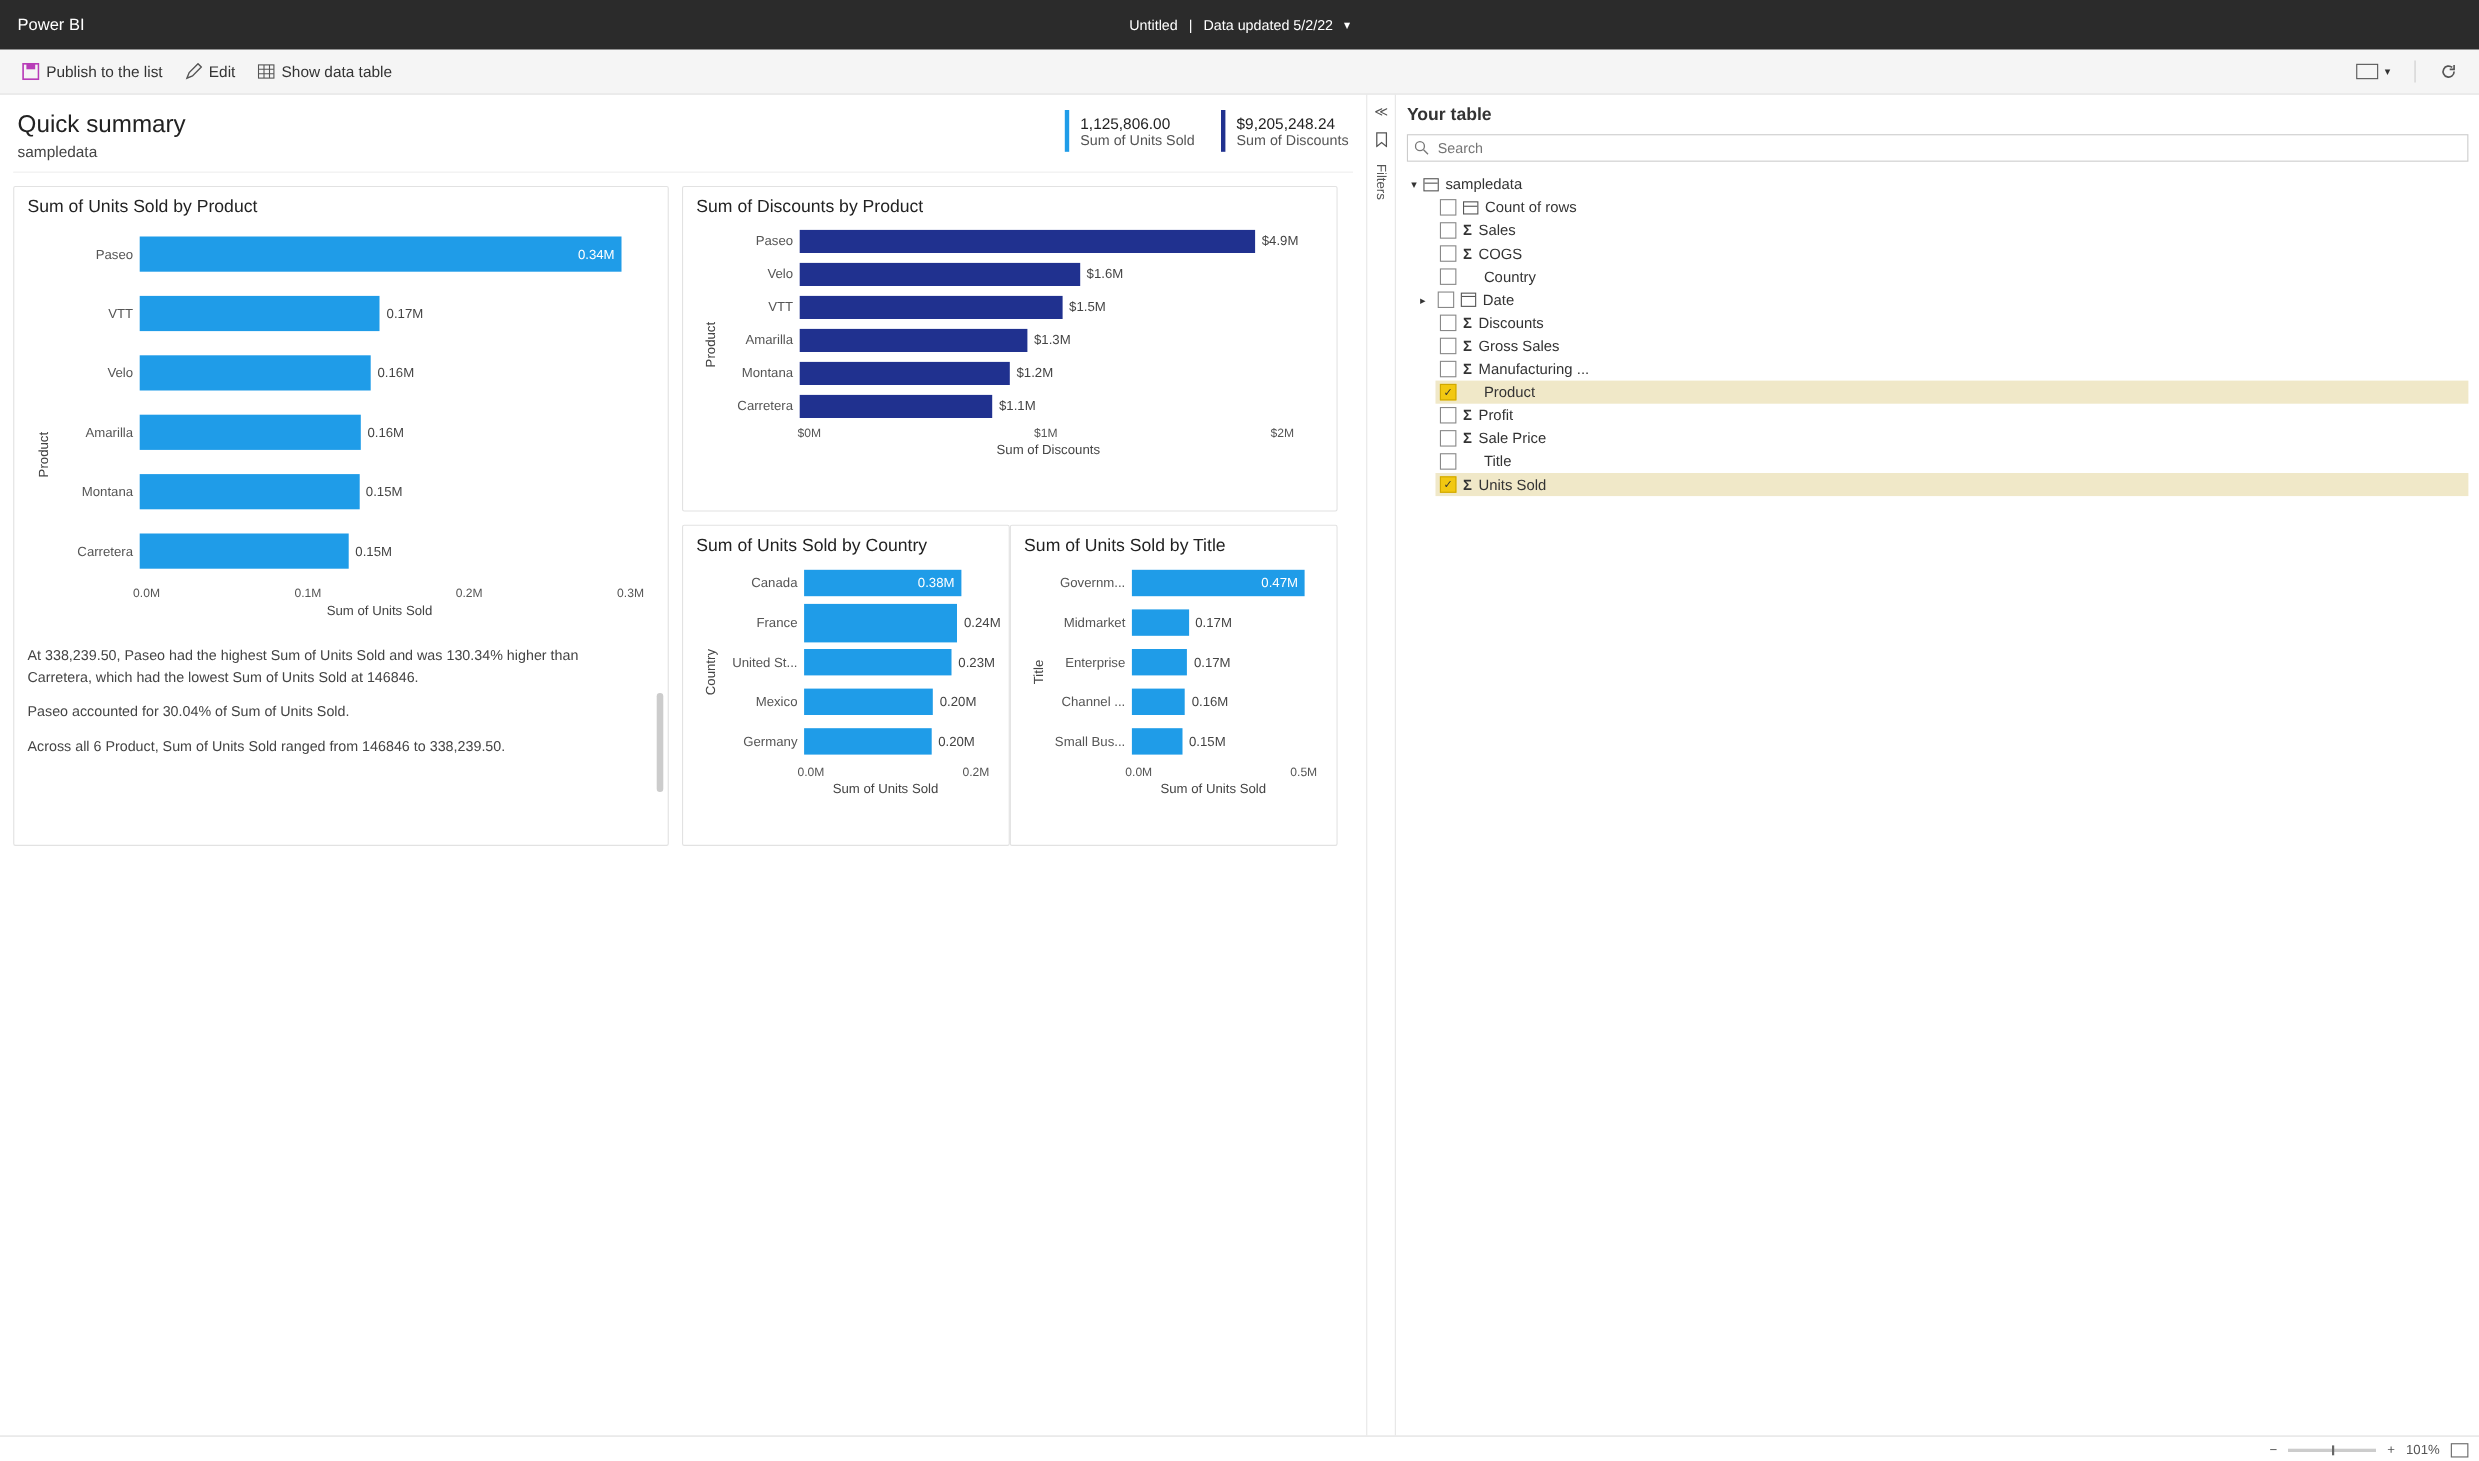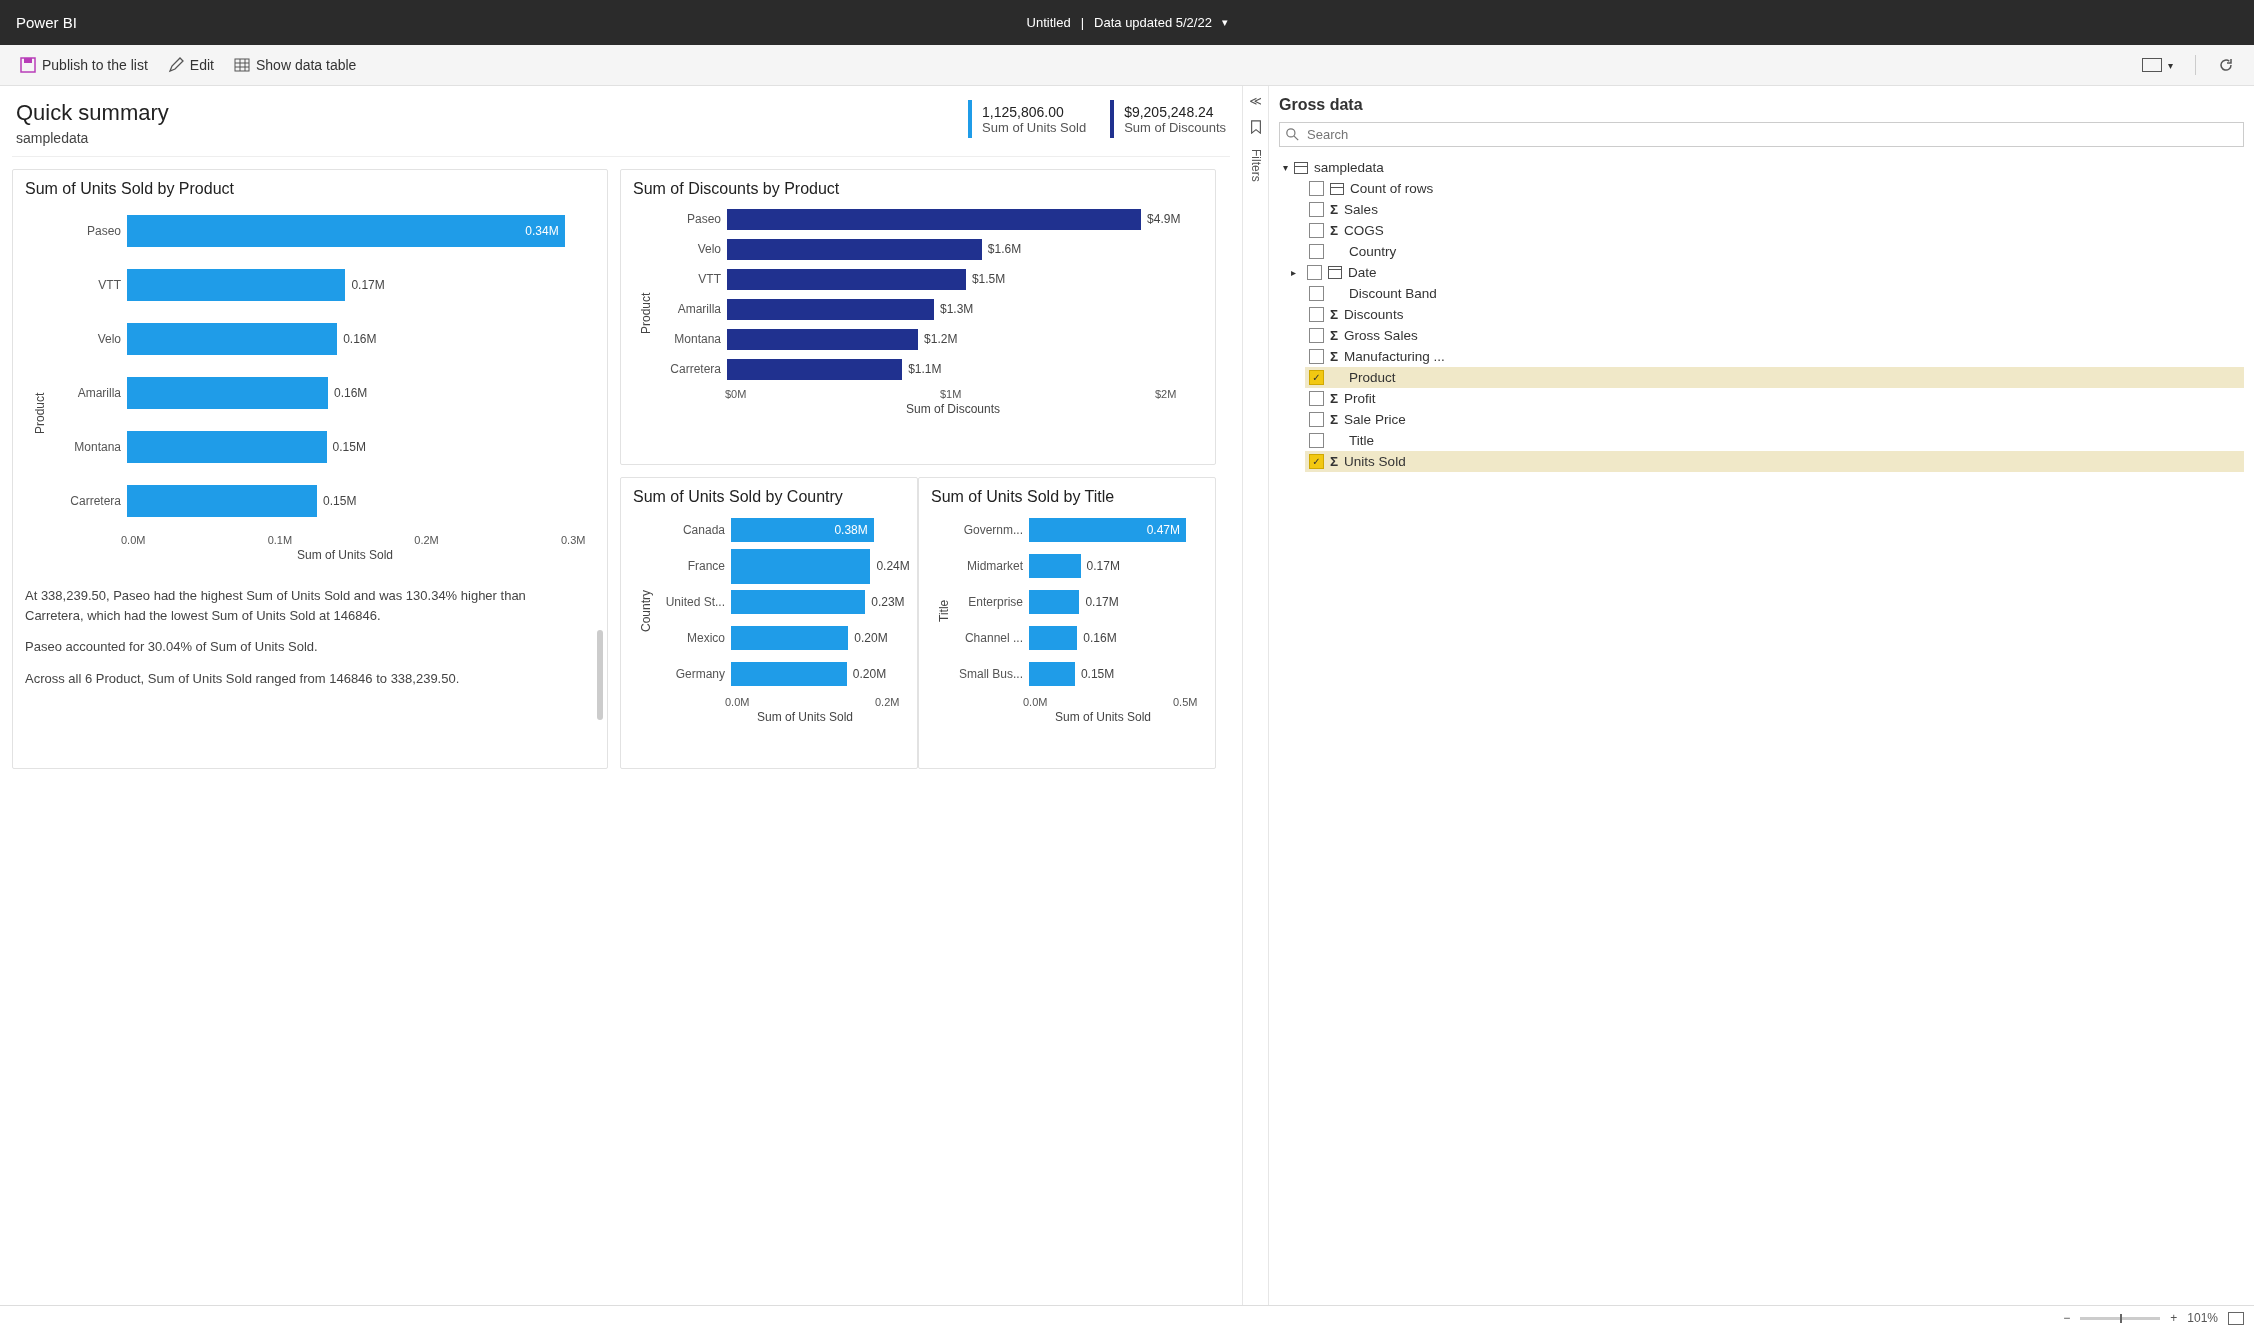--- a/index.html
+++ b/index.html
@@ -473,21 +473,21 @@
     <span style="font-size:12px;">≪</span>
     <span>
       <svg width="14" height="14" viewBox="0 0 16 16">
           <path d="M3 1h10v14l-5-4-5 4z" fill="none" stroke="#555" stroke-width="1.3"></path>
         </svg>
     </span>
     <span class="vert">Filters</span>
   </div>
 
   <div class="panel">
-    <h2>Gross data</h2>
+    <h2>Your table</h2>
     <div class="search">
       <svg width="13" height="13" viewBox="0 0 16 16">
           <circle cx="6" cy="6" r="5" fill="none" stroke="#777" stroke-width="1.5"></circle>
           <line x1="10" y1="10" x2="15" y2="15" stroke="#777" stroke-width="1.5"></line>
         </svg>
       <input placeholder="Search" style="">
     </div>
 
     <div class="tree-row">
       <span style="font-size:10px;">▾</span>
@@ -514,25 +514,20 @@
       <div class="tree-row">
           <span class="cb"></span>
           <span style="width:13px;"></span>
           <span>Country</span>
         </div>
       <div class="tree-row" style="padding-left:0; margin-left:-14px;">
           <span style="font-size:10px;width:10px;">▸</span>
           <span class="cb"></span>
           <span class="cal-icon"></span>
           <span>Date</span>
-        </div>
-      <div class="tree-row">
-          <span class="cb"></span>
-          <span style="width:13px;"></span>
-          <span>Discount Band</span>
         </div>
       <div class="tree-row">
           <span class="cb"></span>
           <span class="sigma">Σ</span>
           <span>Discounts</span>
         </div>
       <div class="tree-row">
           <span class="cb"></span>
           <span class="sigma">Σ</span>
           <span>Gross Sales</span>

